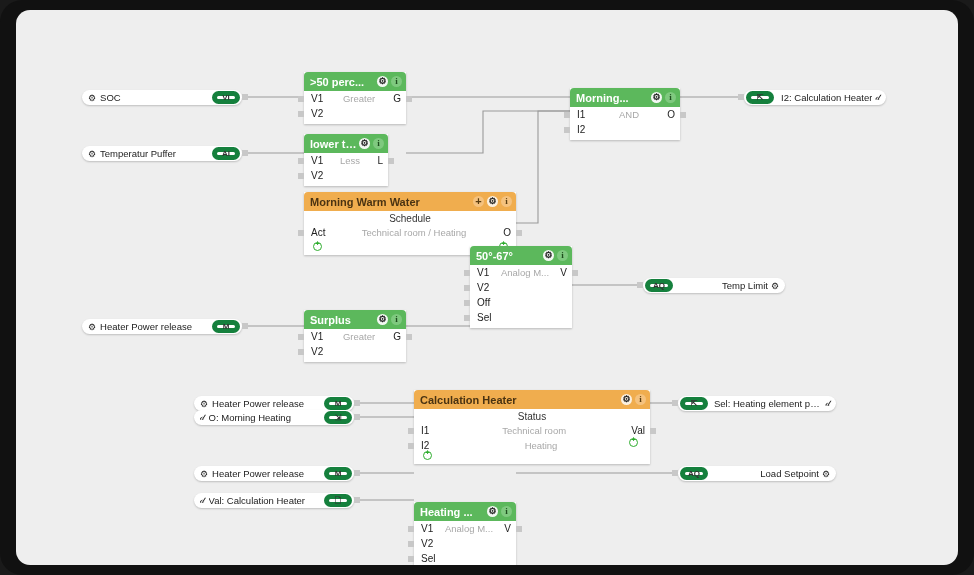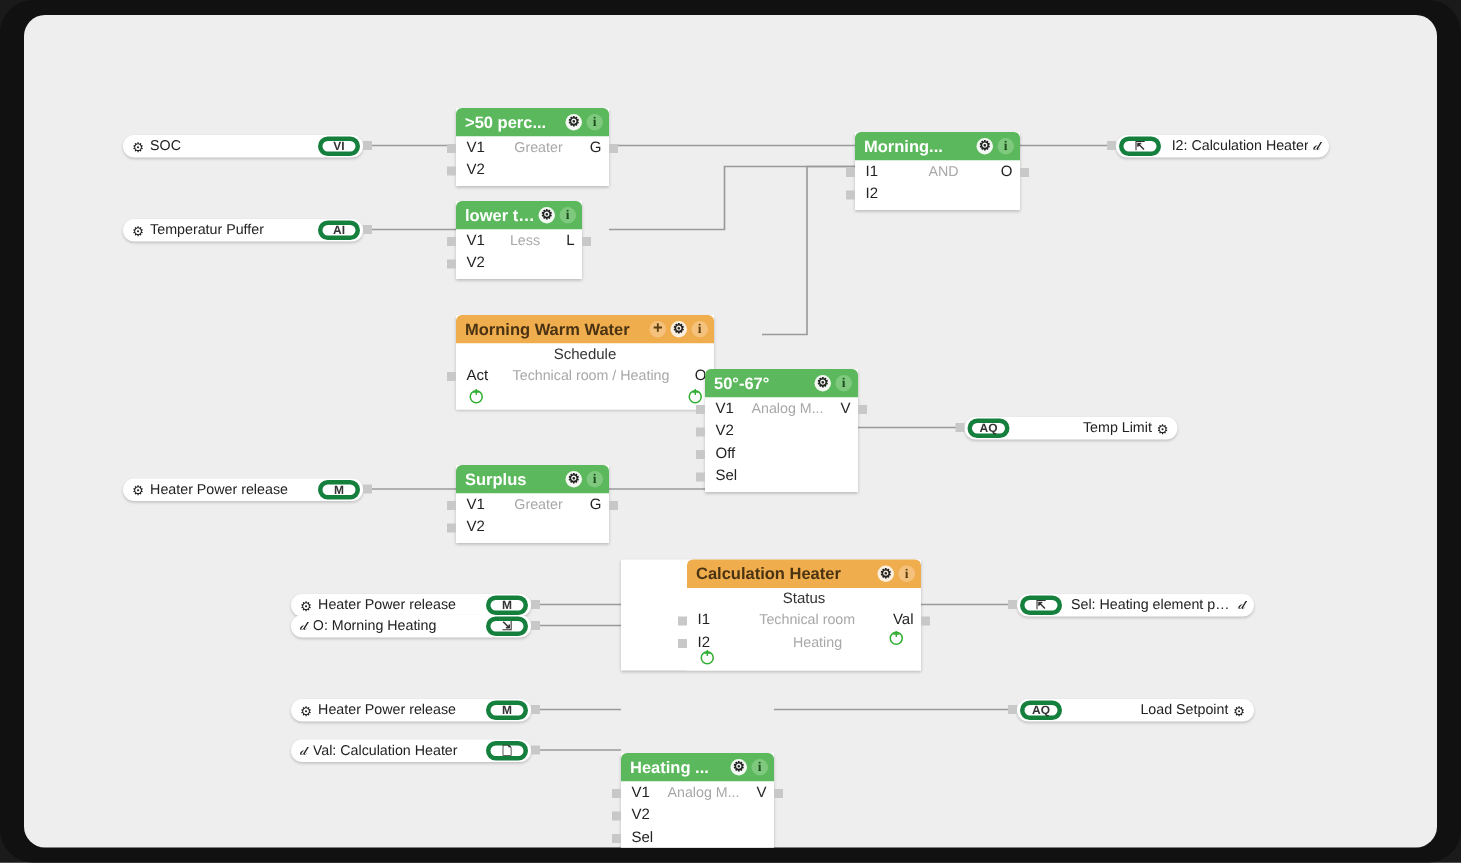--- a/index.html
+++ b/index.html
@@ -105,21 +105,21 @@
     font-size: 9.5px; color: #222;
     white-space: nowrap;
   }
   .pill .gicon { flex: 0 0 auto; margin: 0 4px 0 6px; font-size: 9px; }
   .pill .ptxt { flex: 1 1 auto; overflow: hidden; text-overflow: ellipsis; }
   .pill .badge {
     flex: 0 0 auto;
     min-width: 28px; height: 13px; margin: 0 2px 0 6px;
     border-radius: 7px;
     background: #fff;
-    border: 3px solid #15803d;
+    border: 5px solid #15803d;
     display: flex; align-items: center; justify-content: center;
     font-size: 8px; font-weight: bold; color: #333;
   }
   
   .pill.right .badge { margin: 0 6px 0 2px; }
   .pill.right .ptxt { text-align: right; }
   .pill.right .gicon { margin: 0 6px 0 3px; }
   .pill .stub { top: 4px; }
 </style>
 </head>
@@ -281,21 +281,21 @@
         <span class="stub r"></span>
       </div>
       <div class="row">
         <span class="stub l"></span>
         <span class="pin-l">V2</span>
         <span class="mid"></span>
       </div>
     </div>
   </div>
 
-  <div class="node orange" style="left:288px; top:200px; width:172px;">
+  <div class="node orange" style="left:288px; top:182px; width:212px;">
     <div class="hdr">
       <span class="ttl">Morning Warm Water</span>
       <span class="hicons">
         <span class="ico plus"></span>
         <span class="ico gear"></span>
         <span class="ico info"></span>
       </span>
     </div>
     <div class="subttl">Schedule</div>
     <div class="body">
@@ -388,21 +388,21 @@
         <span class="mid"></span>
       </div>
       <div class="row">
         <span class="stub l"></span>
         <span class="pin-l">Sel</span>
         <span class="mid"></span>
       </div>
     </div>
   </div>
 
-  <div class="node orange" style="left:398px; top:363px; width:200px;padding-left:44px;">
+  <div class="node orange" style="left:398px; top:380px; width:236px;">
     <div class="hdr">
       <span class="ttl">Calculation Heater</span>
       <span class="hicons">
         <span class="ico gear"></span>
         <span class="ico info"></span>
       </span>
     </div>
     <div class="subttl">Status</div>
     <div class="body">
       <div class="row">

